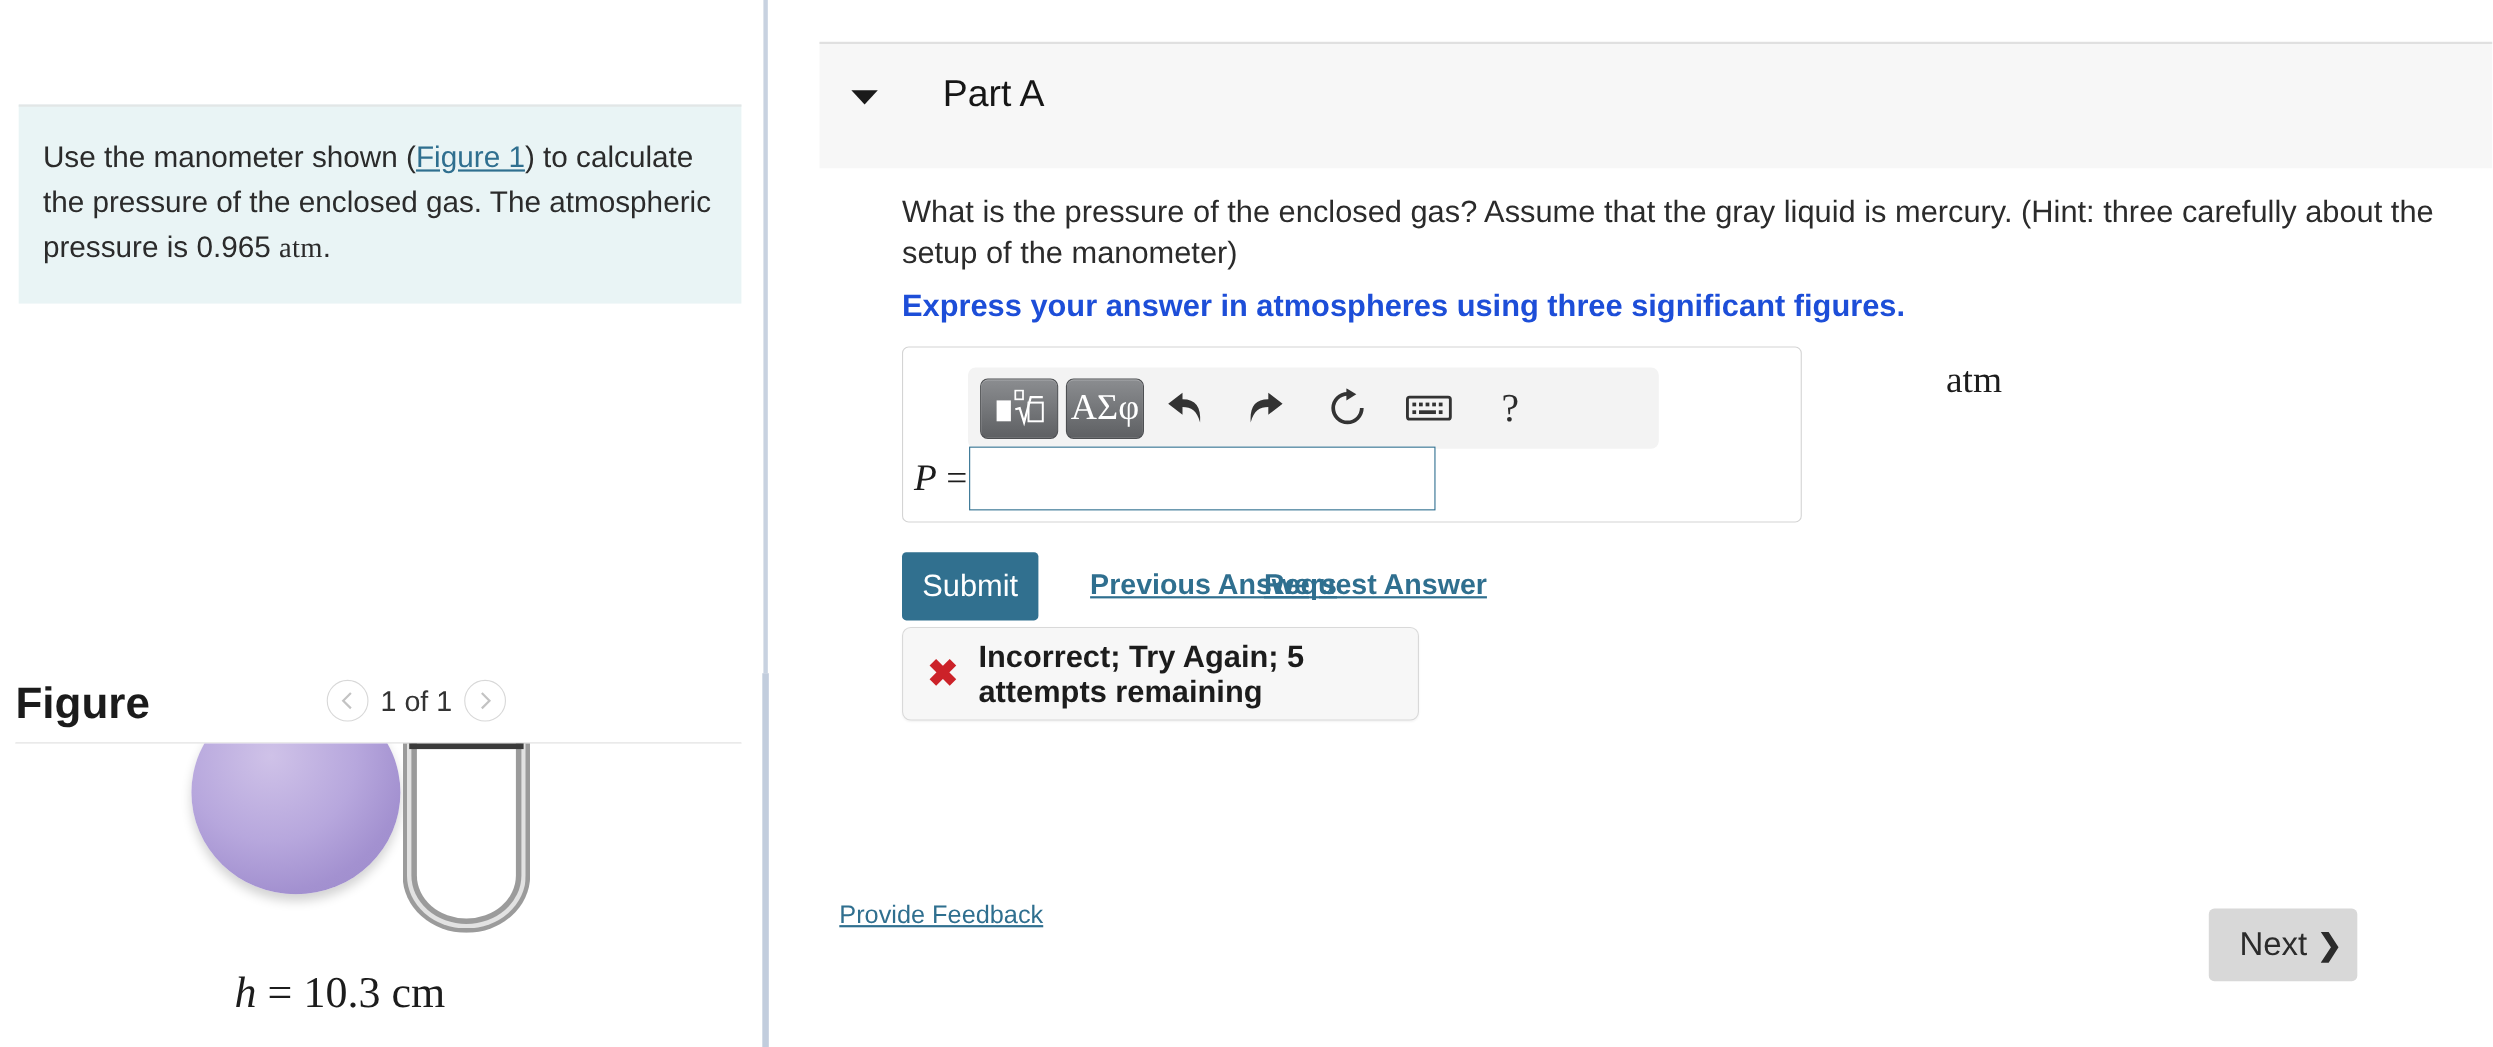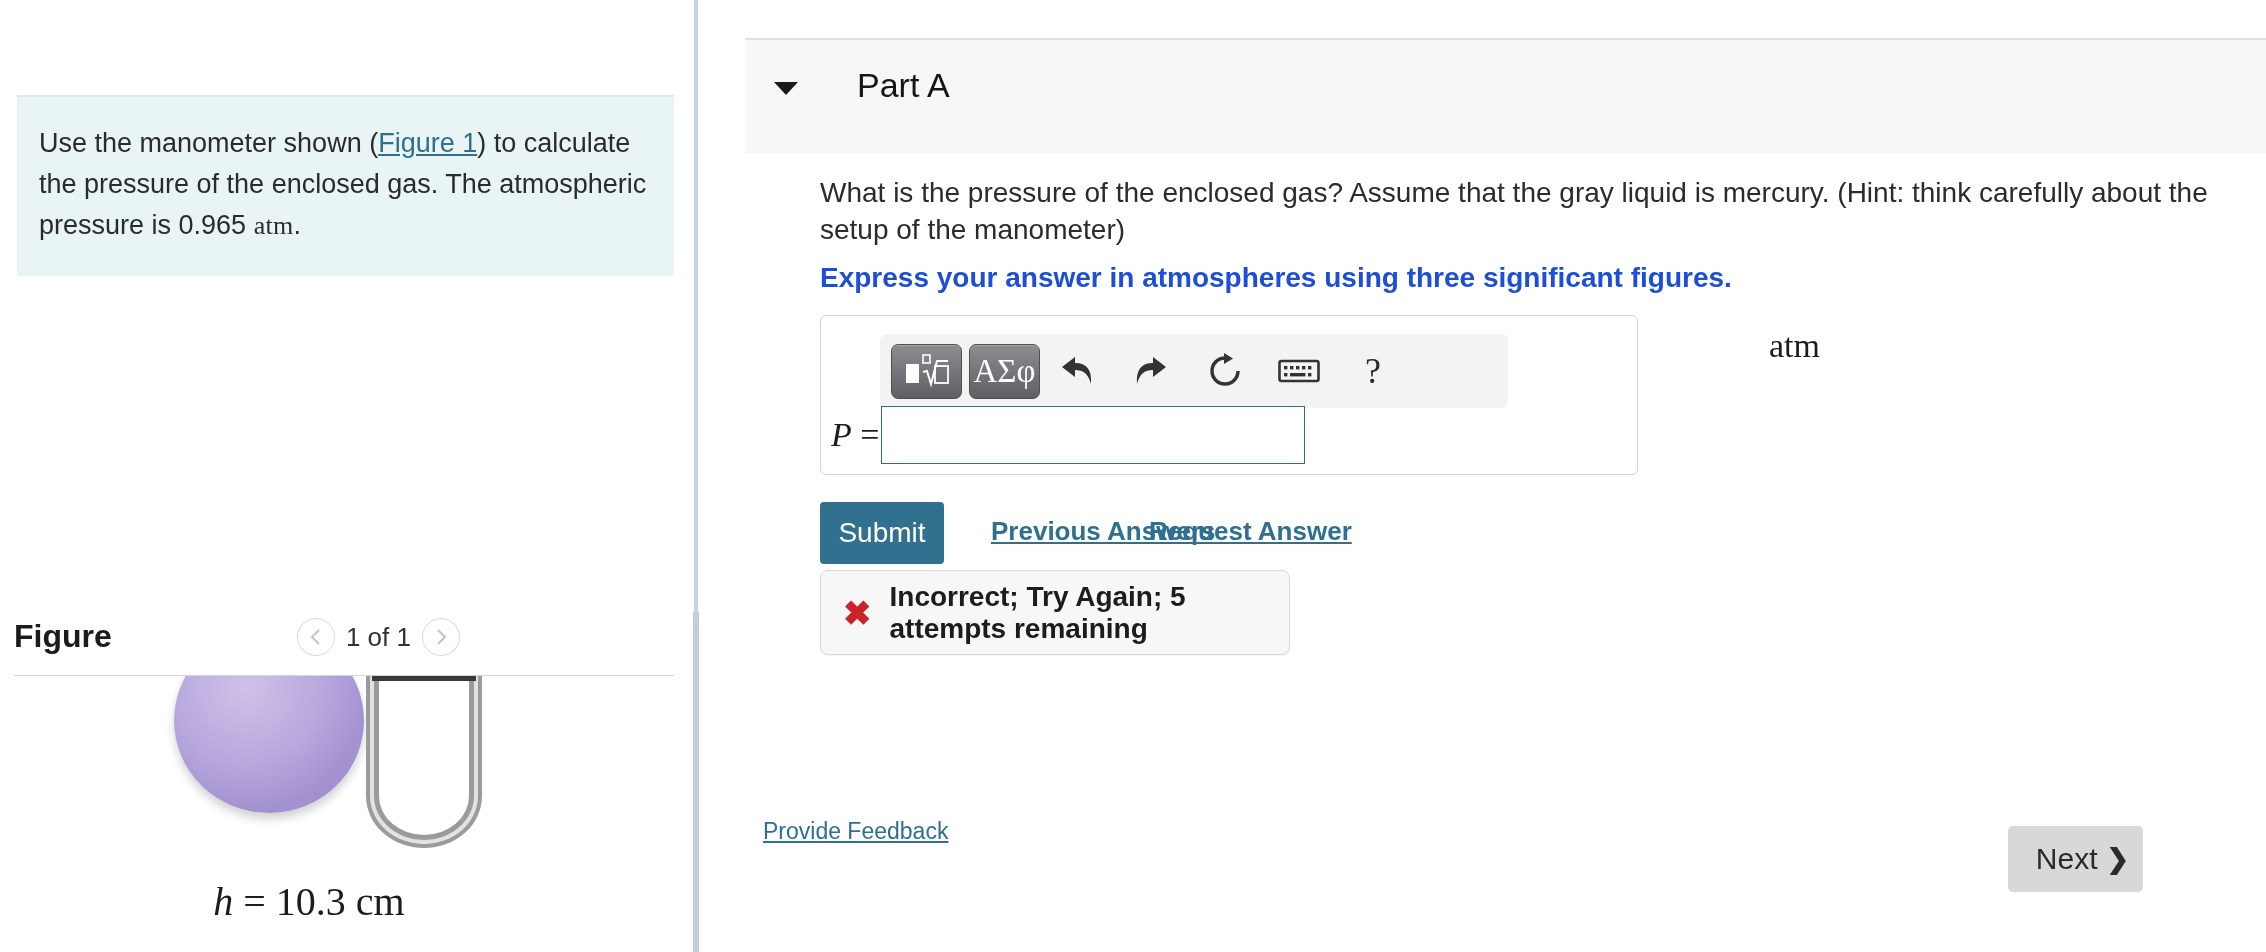--- a/index.html
+++ b/index.html
@@ -40,21 +40,21 @@
     letter-spacing: .3px;
   }
 
   
   #figure-header {
     position: absolute; left: 14px; top: 612px;
     width: 660px; height: 62px;
   }
   #figure-title {
     position: absolute; left: 0; top: 6px;
-    font-size: 32px; font-weight: bold; color: #1b1b1b;
+    font-size: 40px; font-weight: bold; color: #1b1b1b;
   }
   #figure-nav {
     position: absolute; right: 214px; top: 6px;
     display: flex; align-items: center; gap: 11px;
   }
   .nav-circle {
     width: 38px; height: 38px; border-radius: 50%;
     border: 1px solid #d8d8d8;
     background: #ffffff;
     display: flex; align-items: center; justify-content: center;
@@ -334,21 +334,21 @@
   <div id="divider-top"></div>
   <div id="divider-bottom"></div>
 
   <div id="right-panel">
 
     <div id="part-header">
       <div id="part-toggle"></div>
       <div id="part-title">Part A</div>
     </div>
 
-    <div id="question-text">What is the pressure of the enclosed gas? Assume that the gray liquid is mercury. (Hint: think carefully about the setup of the manometer)</div>
+    <div id="question-text">What is the pressure of the enclosed gas? Assume that the gray liquid is mercury. (Hint: three carefully about the setup of the manometer)</div>
     <div id="answer-format">Express your answer in atmospheres using three significant figures.</div>
 
     <div id="answer-box">
 
       <div id="math-toolbar">
 
         <div class="tb-btn">
           <svg width="46" height="34" viewBox="0 0 46 34">
             <rect x="2" y="10" width="13" height="19" fill="#ffffff"></rect>
             <rect x="19" y="1" width="7" height="8" fill="none" stroke="#ffffff" stroke-width="1.6"></rect>

